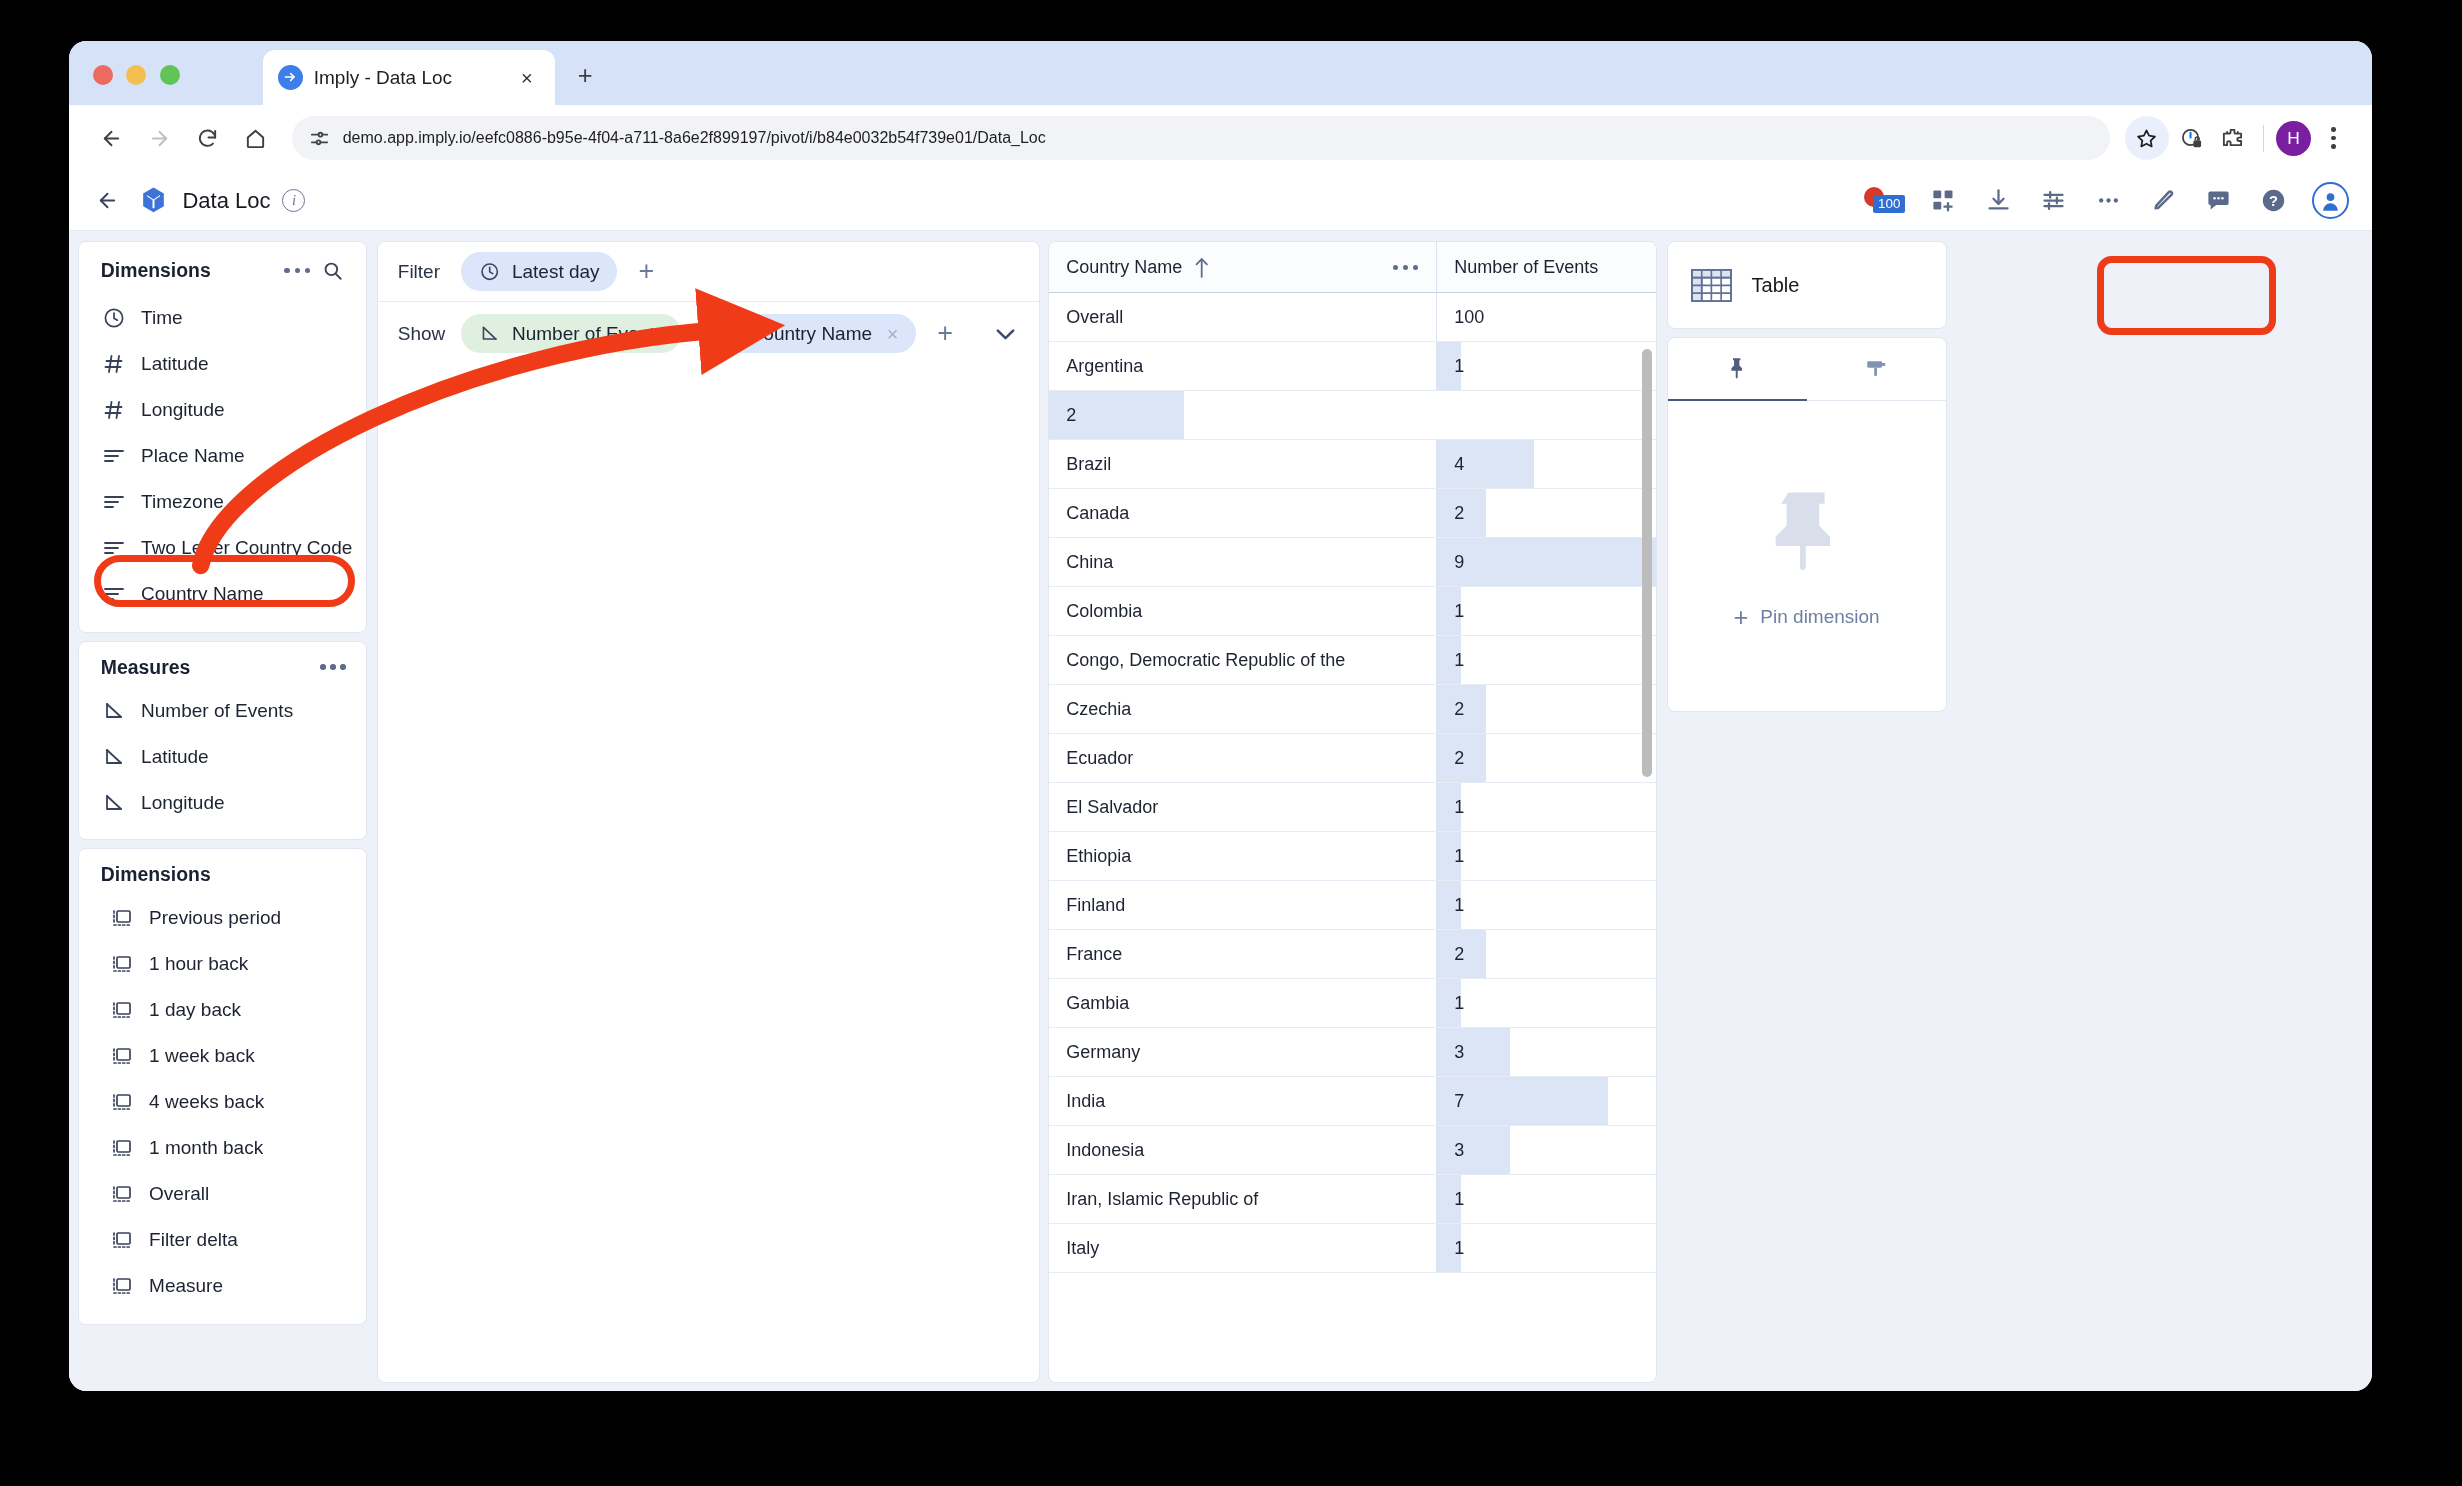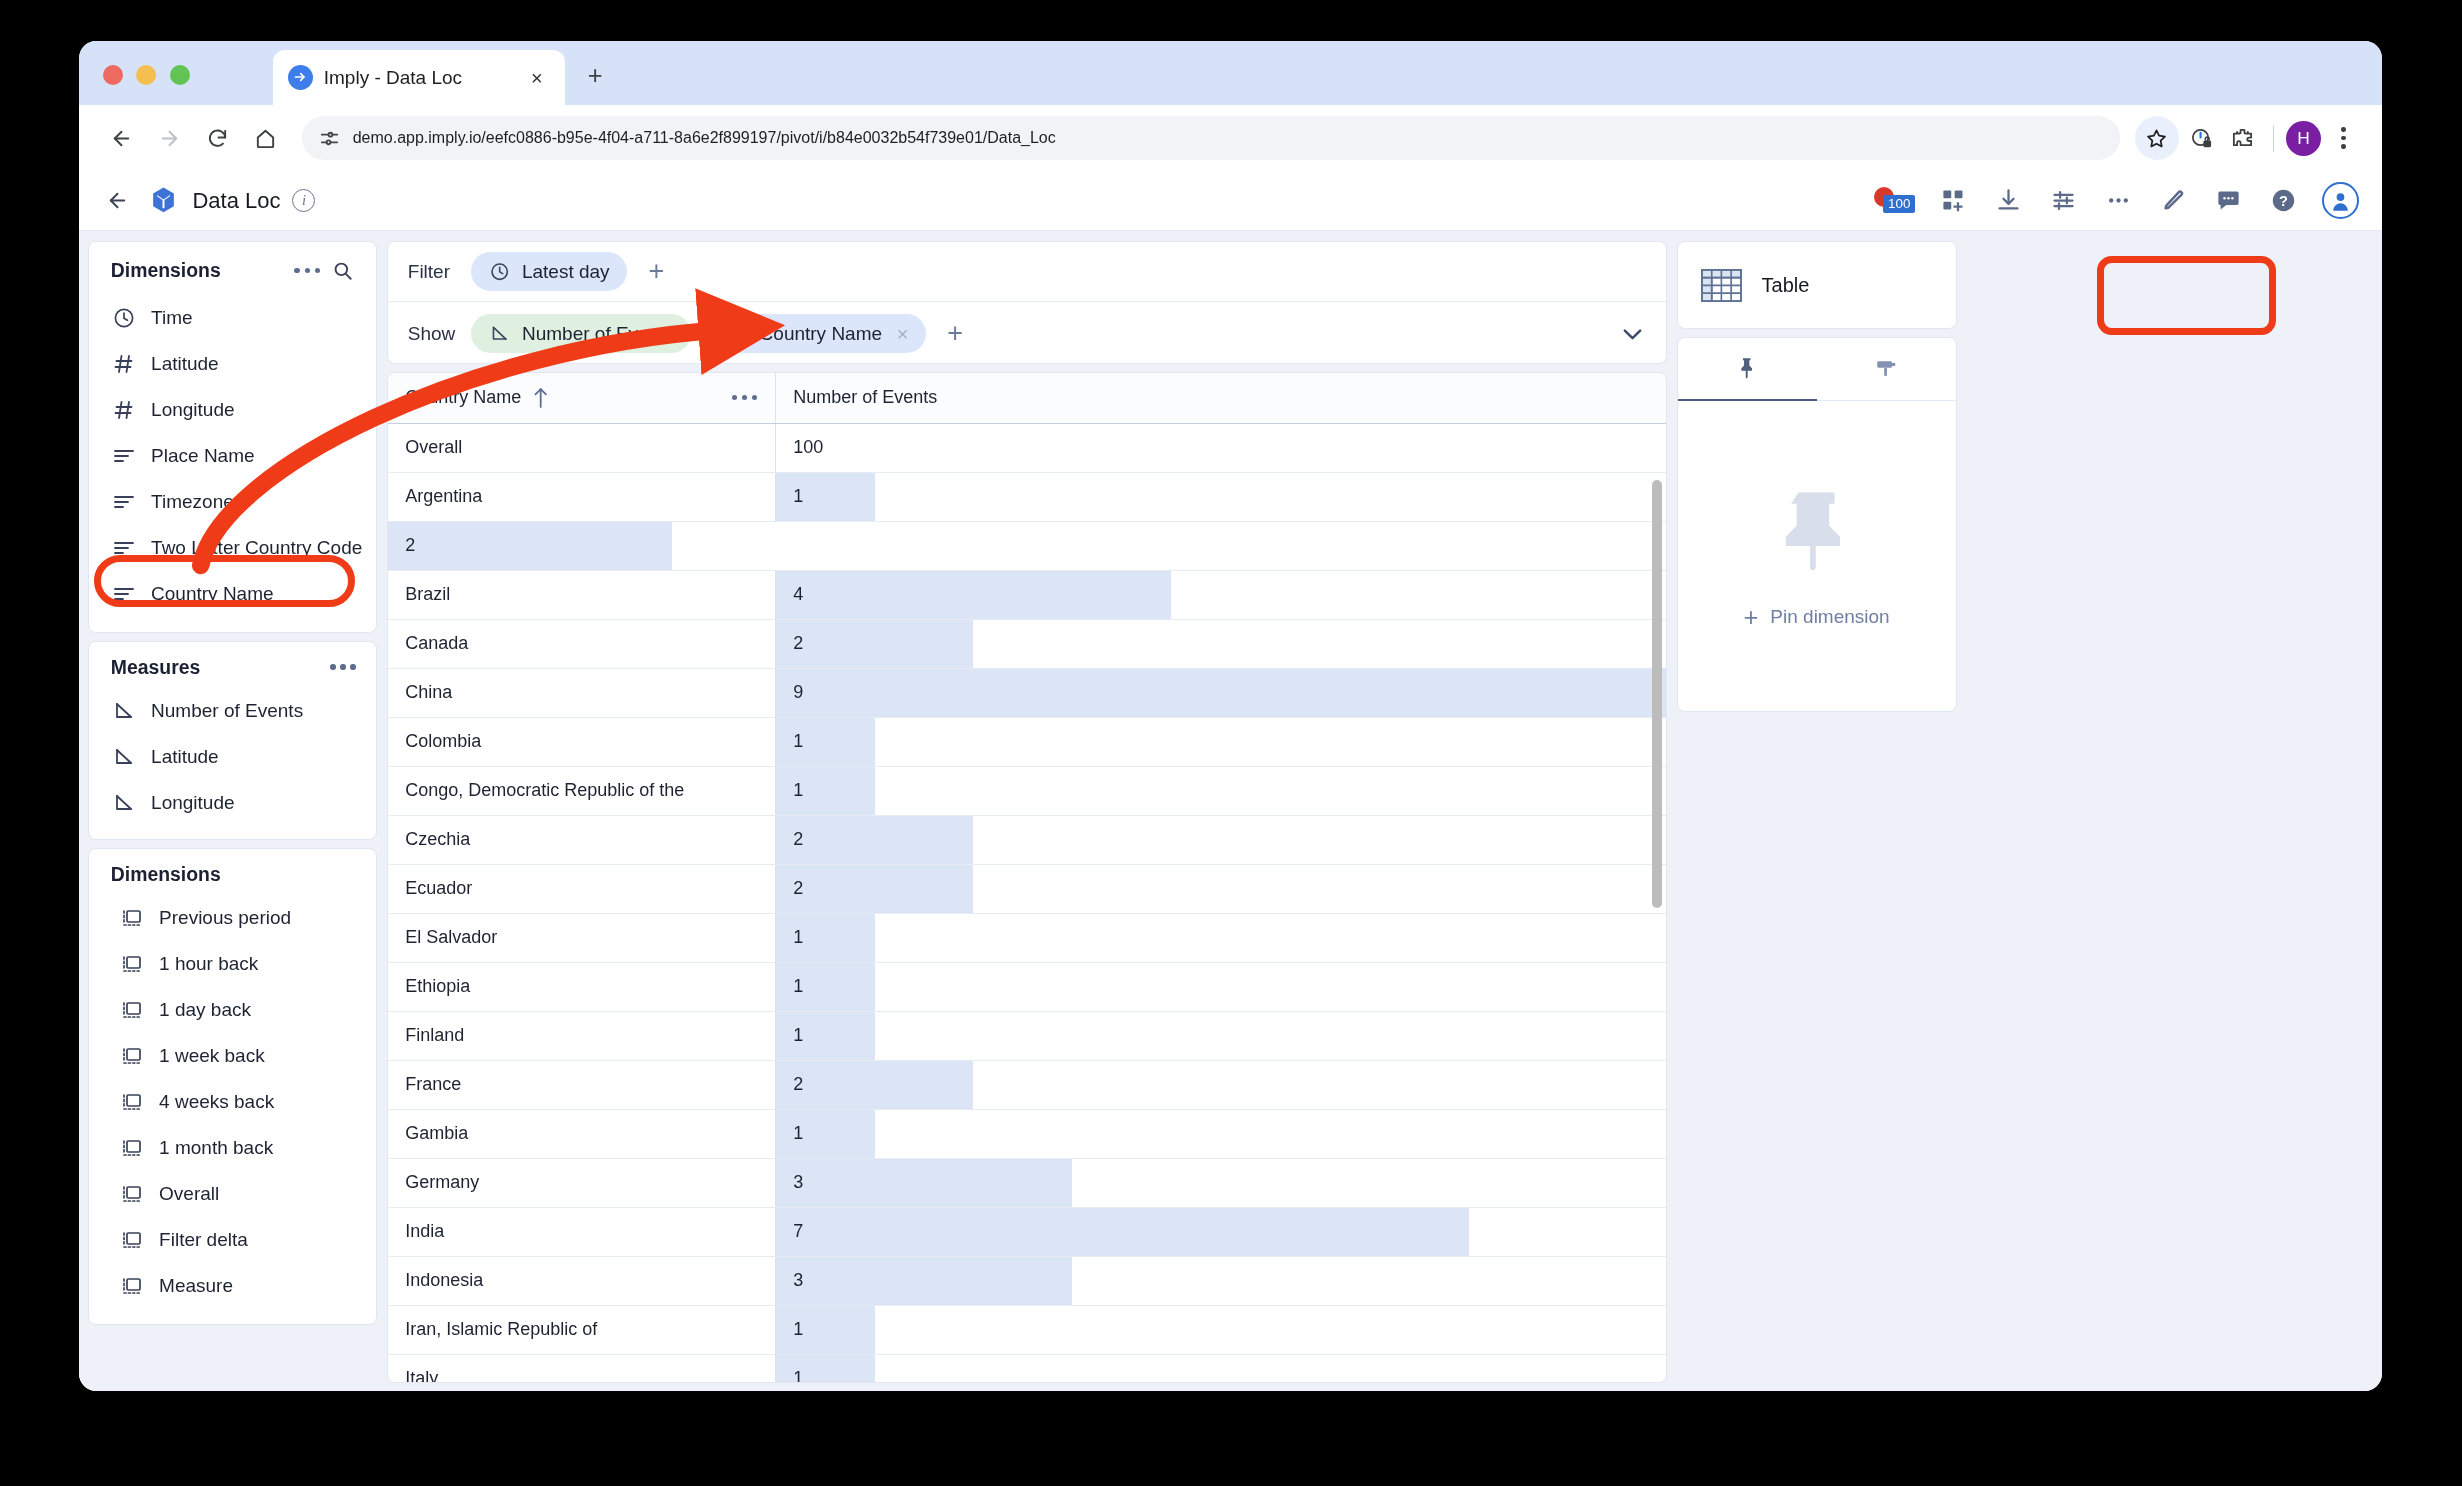--- a/index.html
+++ b/index.html
@@ -6,21 +6,21 @@
   html, body {
     width: 2462px; height: 1487px;
     background: #000000;
     font-family: "Liberation Sans", sans-serif;
     overflow: hidden;
   }
 
   
   .browser-window {
     position: absolute;
-    left: 79px; top: 41px;
+    left: 69px; top: 41px;
     width: 2303px; height: 1350px;
     background: #ffffff;
     border-radius: 17.4px;
     overflow: hidden;
     box-shadow: 0 6.7px 40px rgba(0,0,0,.5);
   }
 
   
   .tab-strip {
     position: relative;
@@ -227,21 +227,21 @@
   .dim-ic { width: 24px; height: 24px; color: #39415a; display: flex; align-items: center; justify-content: center; flex: 0 0 auto; }
   .dim-ic svg { width: 100%; height: 100%; }
   .dim-label { font-size: 19px; color: #1d2331; white-space: nowrap; }
 
   .meas-list { padding: 2.7px 0 13.4px 0; }
   .comp-list { padding: 2.7px 0 14.7px 0; margin-left: 8px; }
 
   
   .center {
     flex: 1 1 auto;
-    display: flex; flex-direction: column; gap: 8px;
+    display: flex; flex-direction: row; gap: 8px;
     min-width: 0;
   }
   .filter-card { background:#fff; border:0.7px solid #e1e6f0; border-radius: 8px; overflow: hidden; }
   .filter-row {
     height: 60px; display: flex; align-items: center;
     padding: 0 20px; gap: 17.4px;
     border-bottom: 0.7px solid #e6eaf3;
   }
   .show-row {
     height: 63px; display: flex; align-items: center;

